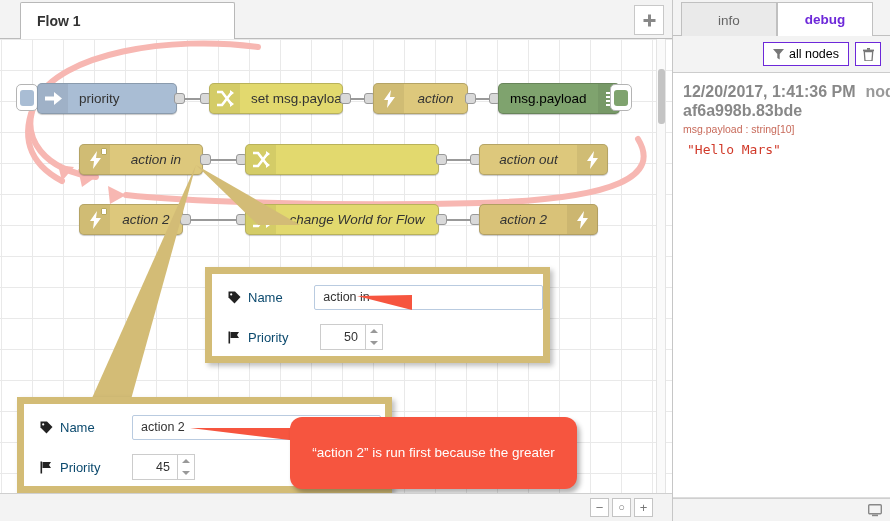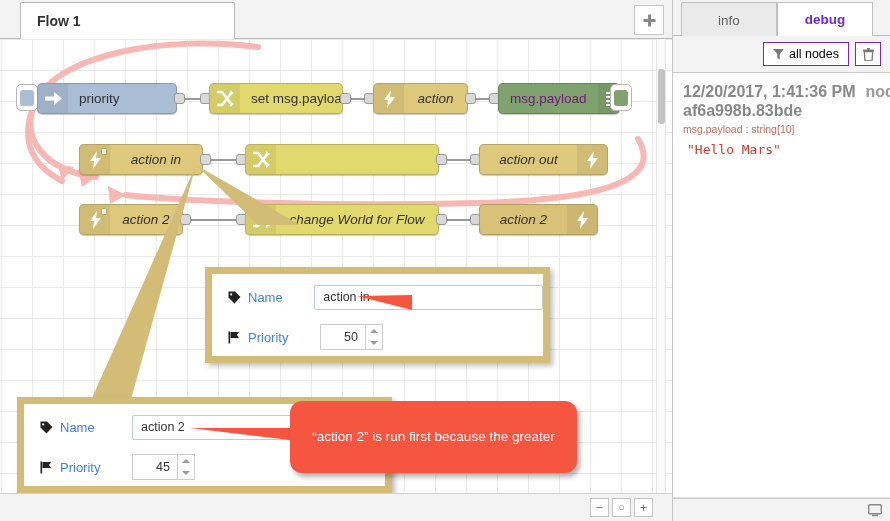--- a/index.html
+++ b/index.html
@@ -75,21 +75,21 @@
   }
   .node .lbl.ital { font-style: italic; }
   .node .lbl.ctr { justify-content: center; }
 
   .n-blue  { background: #a9bdd4; }
   .n-yellow{ background: #e2d96e; }
   .n-tan   { background: #ddc87c; }
   .n-tan2  { background: #d9c278; }
   .n-green { background: #7fa36e; }
 
-  .n-green .lbl { color: #701a75; }
+  .n-green .lbl { color: #000000; }
 
   
   .port {
     position: absolute; width: 11px; height: 11px; border-radius: 3px;
     background: #d9d9d9; border: 1px solid #999;
   }
   
   .wire { position: absolute; height: 2px; background: #999; }
 
   
@@ -107,21 +107,21 @@
   .endcap i { display: block; width: 14px; height: 16px; border-radius: 3px; }
 
   
   .dlg {
     position: absolute; background: #fff;
     border: 7px solid #d3bc76;
     box-shadow: 3px 3px 5px rgba(0,0,0,.25);
   }
   .dlg .row { display: flex; align-items: center; height: 34px; padding-left: 16px; }
   .dlg .rlabel {
-    width: 92px; font-size: 13px; color: #3b82f6;
+    width: 92px; font-size: 13px; color: #0c4a6e;
     display: flex; align-items: center; gap: 7px;
   }
   .dlg .field {
     height: 25px; border: 1px solid #b9cbe0; background: #fff;
     font-size: 12.5px; color: #333; display: flex; align-items: center;
     padding: 0 8px; border-radius: 2px;
   }
   .dlg .numwrap { display: flex; }
   .dlg .num {
     width: 46px; height: 26px; border: 1px solid #ccc; background: #fff;
@@ -422,21 +422,21 @@
           </div>
         </div>
       </div>
 
       <svg class="svg-layer">
         <path d="M412,256 L357,257 L412,271 Z" fill="#f6553f"></path>
         <path d="M298,389 L190,389 L298,402 Z" fill="#f6553f"></path>
       </svg>
 
 
-      <div class="callout" style="left:290px; top:362px; width:287px; height:72px;">
+      <div class="callout" style="left:290px; top:378px; width:287px; height:72px;">
         <div>
           <span>“action 2” is run first because the greater</span>
         </div>
       </div>
 
       <div id="canvas-scroll">
         <div class="thumb"></div>
       </div>
     </div>
 

